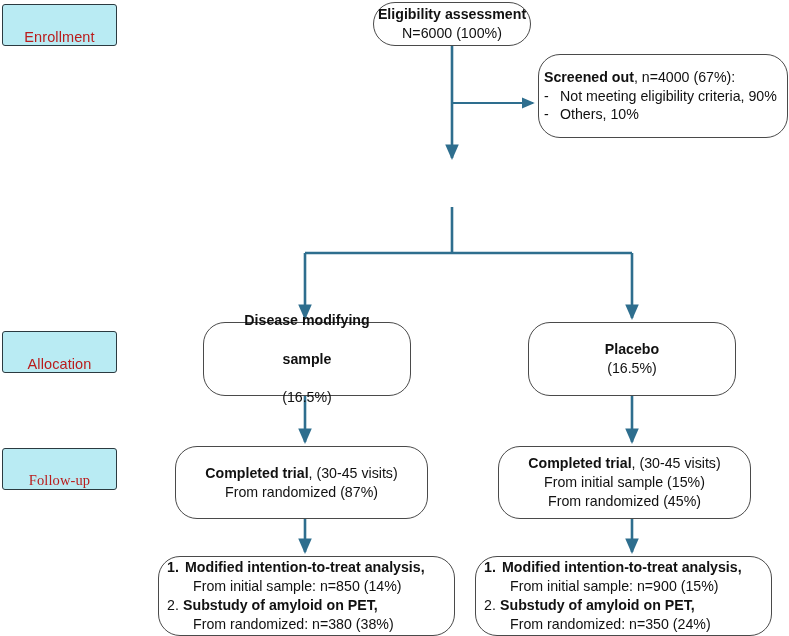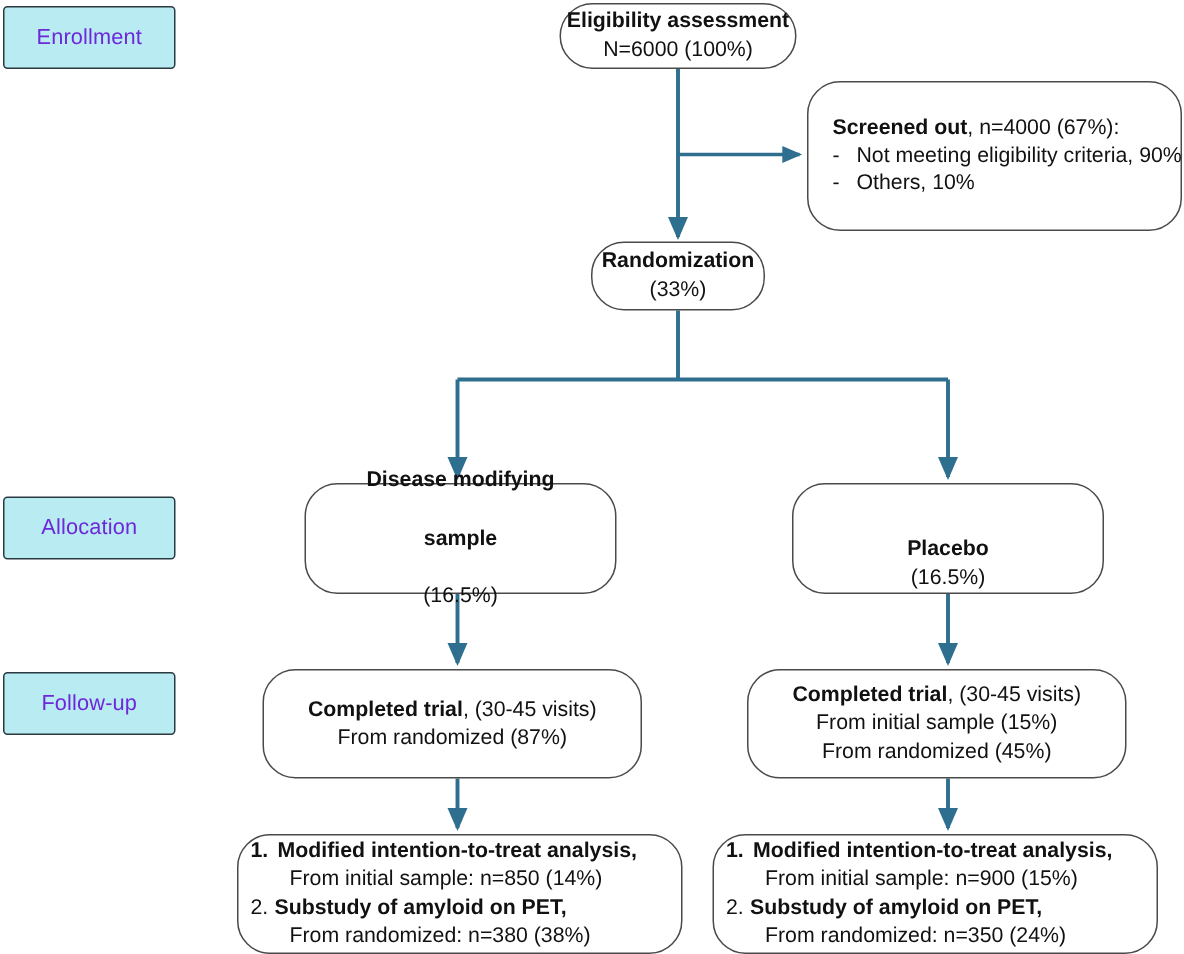--- a/index.html
+++ b/index.html
@@ -25,24 +25,24 @@
     width: 789px;
     height: 636px;
     pointer-events: none;
   }
   .stage-label {
     position: absolute;
     background: #b9ebf3;
     border: 1.3px solid #2b3a40;
     border-radius: 3px;
     display: flex;
-    align-items: center;
+    align-items: flex-end;
     justify-content: center;
     font-size: 14.5px;
-    color: #6d28d9;
+    color: #b91c1c;
     letter-spacing: 0.1px;
   }
   .node {
     position: absolute;
     background: #ffffff;
     border: 1.3px solid #4a4a4a;
     border-radius: 22px;
     box-sizing: border-box;
     display: flex;
     flex-direction: column;
@@ -51,32 +51,32 @@
     line-height: 1.33;
     color: #111111;
   }
   .node.center { align-items: center; text-align: center; }
   .node.left   { align-items: flex-start; text-align: left; }
   .node .ln { white-space: nowrap; }
   .b { font-weight: bold; }
 
   
   #node-eligibility { left: 373px; top: 2px;   width: 158px; height: 44px; }
-  #node-screened    { left: 538px; top: 54px;  width: 250px; height: 100px; padding: 0 16px; }
+  #node-screened    { left: 538px; top: 54px;  width: 250px; height: 84px; padding: 0 5px; }
   #node-random      { left: 394px; top: 161px; width: 116px; height: 46px; }
   #node-dmt         { left: 203px; top: 322px; width: 208px; height: 74px; gap: 20px; }
-  #node-placebo     { left: 528px; top: 322px; width: 208px; height: 74px; justify-content: flex-end; }
+  #node-placebo     { left: 528px; top: 322px; width: 208px; height: 74px; }
   #node-follow-l    { left: 175px; top: 446px; width: 253px; height: 73px; }
   #node-follow-r    { left: 498px; top: 446px; width: 253px; height: 73px; }
   #node-analysis-l  { left: 158px; top: 556px; width: 297px; height: 80px; padding: 0 8px; }
   #node-analysis-r  { left: 475px; top: 556px; width: 297px; height: 80px; padding: 0 8px; }
 
   #label-enrollment { left: 2px;  top: 4px;   width: 113px; height: 40px; }
   #label-allocation { left: 2px;  top: 331px; width: 113px; height: 40px; }
-  #label-followup   { left: 2px;  top: 448px; width: 113px; height: 40px; }
+  #label-followup   { left: 2px;  top: 448px; width: 113px; height: 40px; font-family: Liberation Serif, serif; }
   #label-analysis   { left: 2px;  top: 566px; width: 113px; height: 40px; }
 
   
   .num-row { display: flex; white-space: nowrap; }
   .num { width: 18px; flex: 0 0 18px; }
   .num2 { width: 16px; flex: 0 0 16px; }
   .indent1 { padding-left: 26px; white-space: nowrap; }
   .indent2 { padding-left: 26px; white-space: nowrap; }
 
   
@@ -133,24 +133,20 @@
     <div class="bullet-row">
       <span class="dash">-</span>
       <span>Not meeting eligibility criteria, 90%</span>
     </div>
     <div class="bullet-row">
       <span class="dash">-</span>
       <span>Others, 10%</span>
     </div>
   </div>
 
-  <div class="node center" id="node-random">
-    <div class="ln b">Randomization</div>
-    <div class="ln">(33%)</div>
-  </div>
 
   <div class="node center" id="node-dmt">
     <div class="ln b">Disease modifying</div>
     <div class="ln b">sample</div>
     <div class="ln">(16.5%)</div>
   </div>
 
   <div class="node center" id="node-placebo">
     <div class="ln b">Placebo</div>
     <div class="ln">(16.5%)</div>

